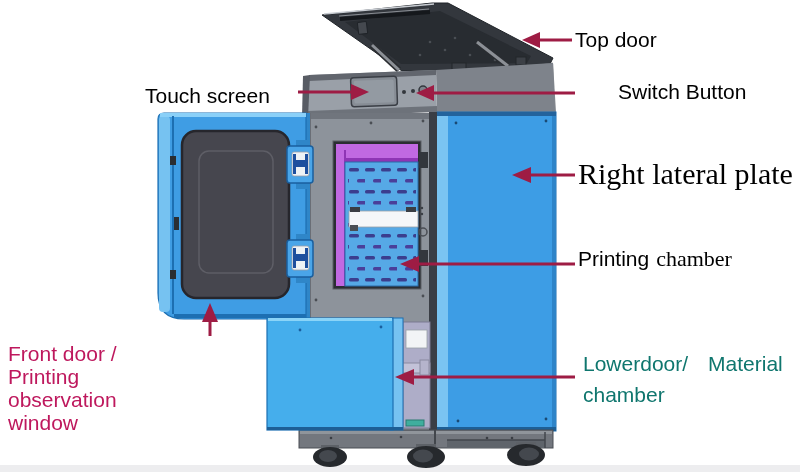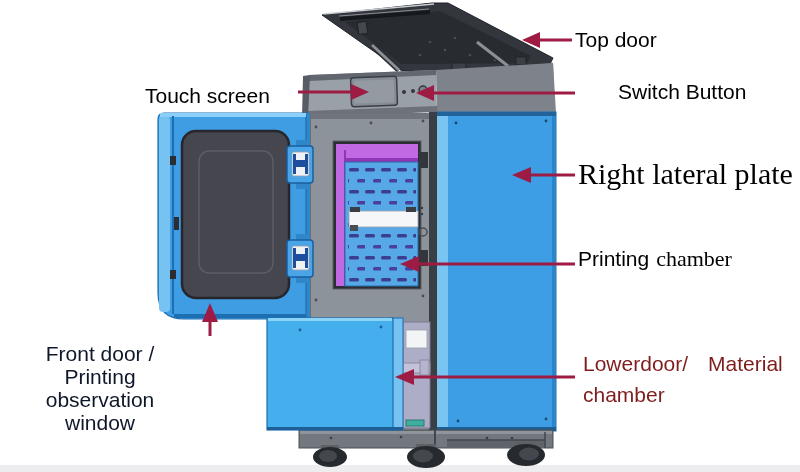--- a/index.html
+++ b/index.html
@@ -3,23 +3,23 @@
 <meta charset="utf-8">
 <style>
   html,body{margin:0;padding:0;background:#fff;}
   .canvas{position:relative;width:800px;height:472px;background:#ffffff;overflow:hidden;
           font-family:"Liberation Sans",sans-serif;}
   .machine-svg{position:absolute;left:0;top:0;}
   .lbl{position:absolute;font-family:"Liberation Sans",sans-serif;font-size:21px;
        color:#000000;white-space:nowrap;line-height:24px;}
   .lbl.serif{font-family:"Liberation Serif",serif;font-size:30px;}
   .lbl .serif{font-family:"Liberation Serif",serif;font-size:22px;}
-  .lbl-frontdoor{position:absolute;left:8px;top:342px;width:184px;text-align:center;
-       font-size:21px;color:#0f172a;line-height:23px;}
-  .lbl-lower{position:absolute;left:583px;top:352px;font-size:21px;color:#7f1d1d;line-height:24px;}
+  .lbl-frontdoor{position:absolute;left:8px;top:342px;width:184px;text-align:left;
+       font-size:21px;color:#be185d;line-height:23px;}
+  .lbl-lower{position:absolute;left:583px;top:352px;font-size:21px;color:#0f766e;line-height:24px;}
   .lbl-lower .row1{display:flex;gap:20px;}
   .lbl-lower .row2{margin-top:7px;}
   .pc-row{display:flex;align-items:baseline;gap:7px;}
 </style>
 </head>
 <body>
 
 <div class="canvas">
 
   <svg class="machine-svg" width="800" height="472" viewBox="0 0 800 472">

